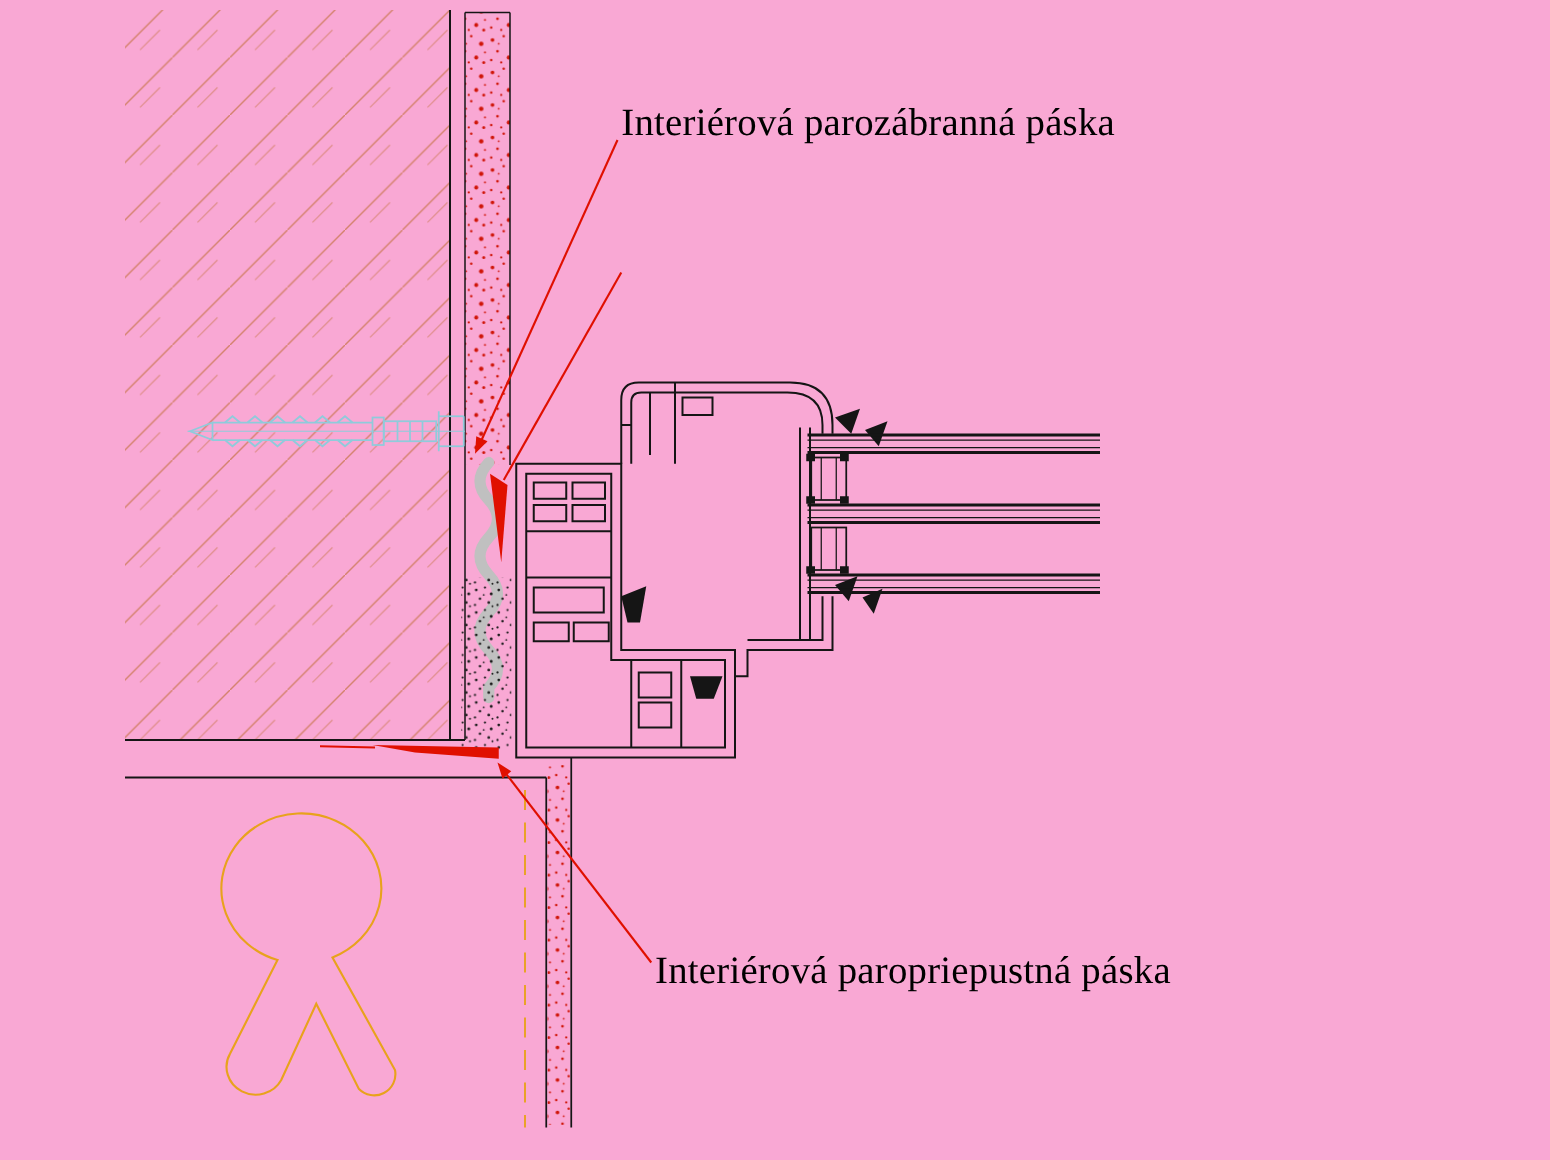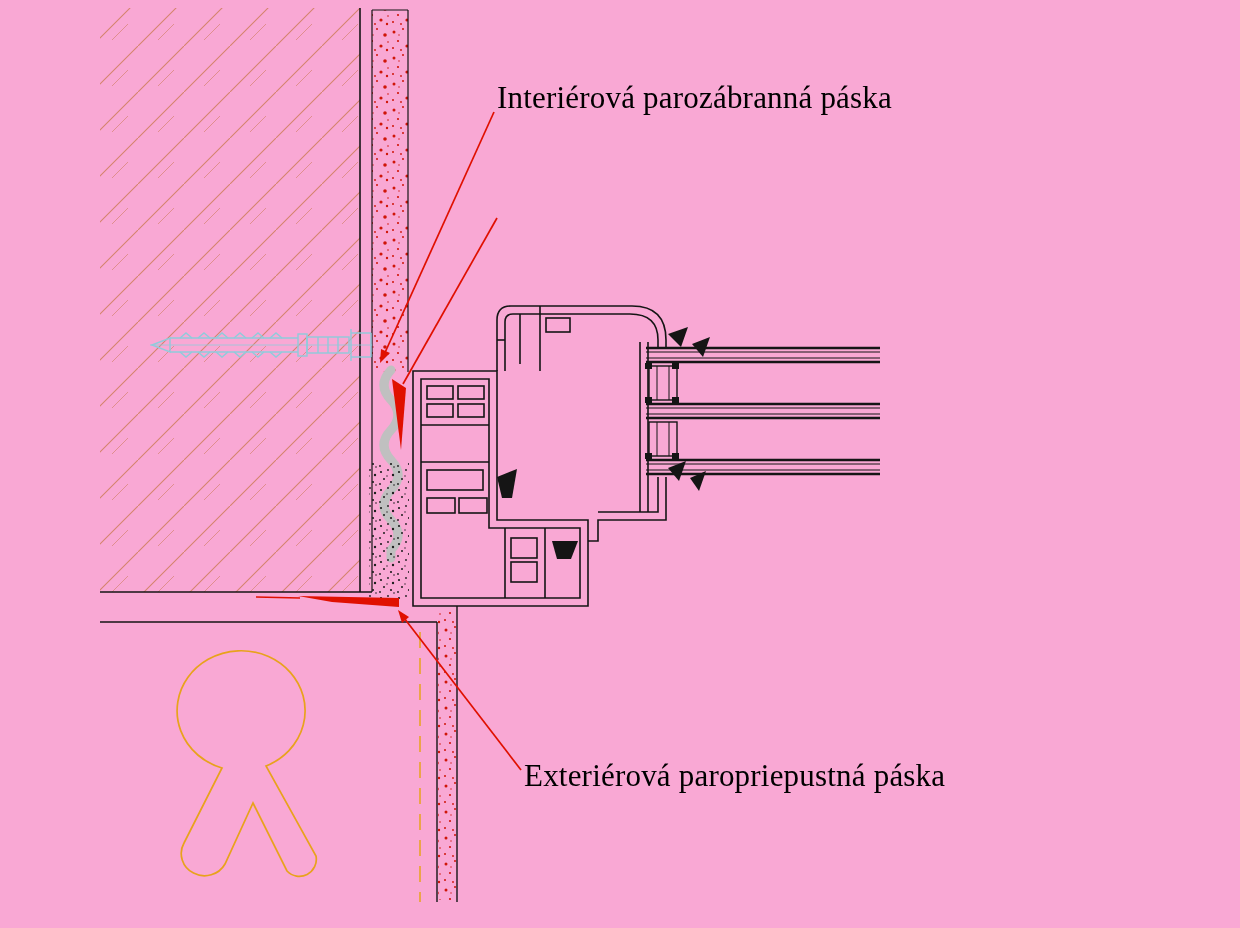--- a/index.html
+++ b/index.html
@@ -181,15 +181,15 @@
       <polygon points="392,379 406,388 401,450"></polygon>
       <polygon points="398,610 409,617 402,623"></polygon>
       <polygon points="298,596 399,598 399,607 332,602"></polygon>
     </g>
 
   </svg>
 
   <div class="label" style="left:497px; top:80px">Interiérová parozábranná páska</div>
 
 
-  <div class="label" style="left:524px; top:758px">Exteriérová paropriepustná páska</div>
+  <div class="label" style="left:524px; top:758px">Interiérová paropriepustná páska</div>
 
 </div>
 
 </body></html>

